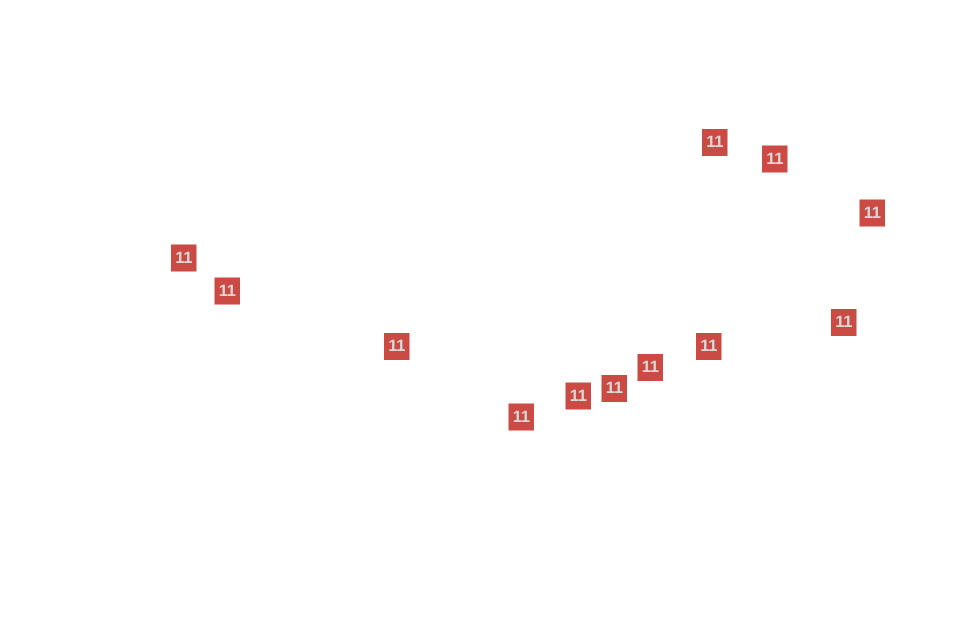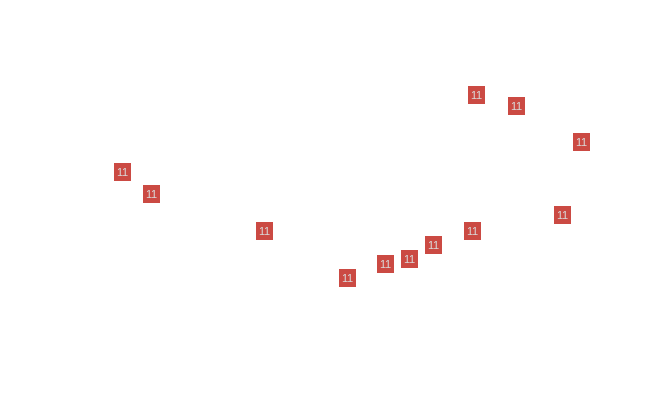--- a/index.html
+++ b/index.html
@@ -31,21 +31,21 @@
   .cluster-badge {
     position: absolute;
     display: flex;
     align-items: center;
     justify-content: center;
     box-sizing: border-box;
     background: #cb4a43;
     color: #d9d9d9;
     font-family: "Liberation Sans", sans-serif;
     font-size: 11px;
-    font-weight: normal;
+    font-weight: bold;
     line-height: 1;
     letter-spacing: -0.2px;
     white-space: nowrap;
     cursor: pointer;
     user-select: none;
   }
 
   .cluster-badge.has-halo::before {
     content: "";
     position: absolute;

